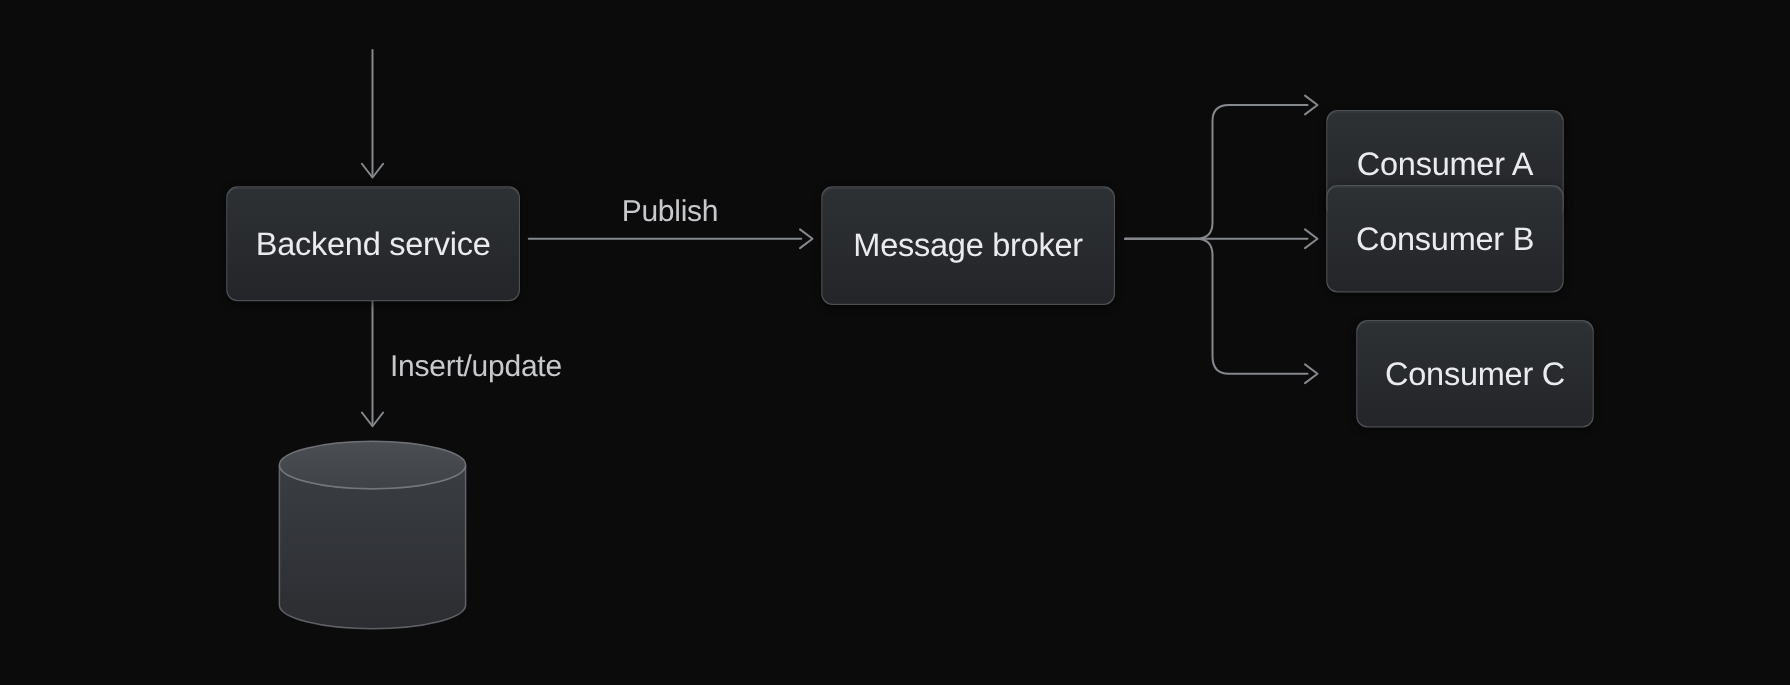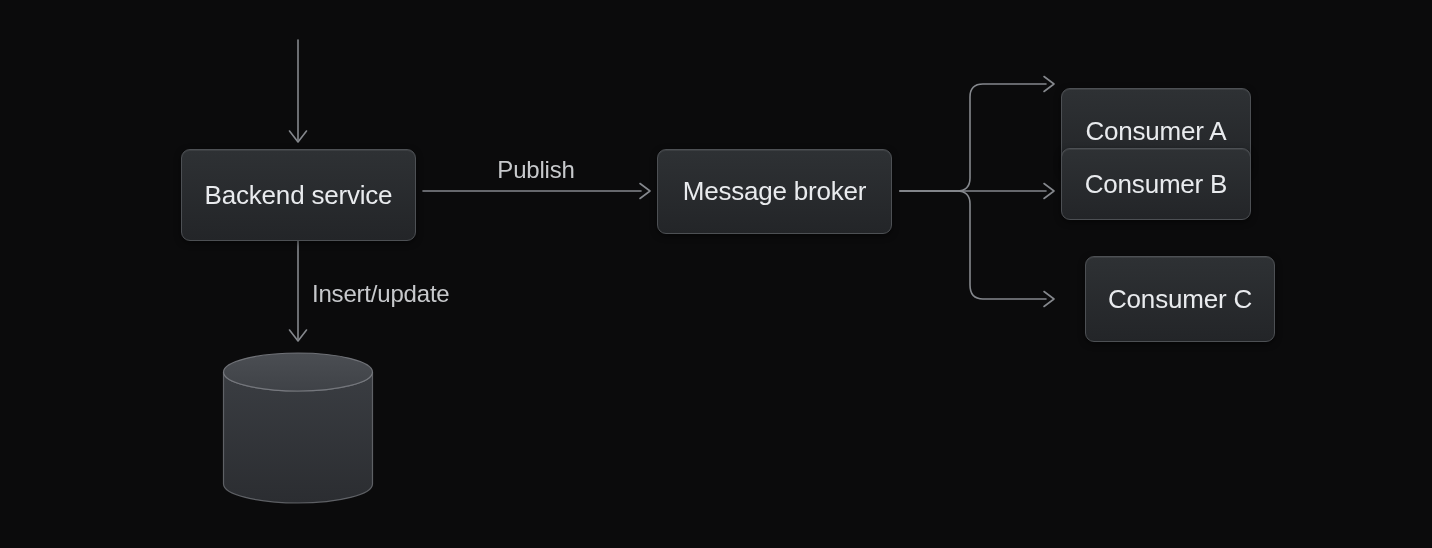--- a/index.html
+++ b/index.html
@@ -34,23 +34,23 @@
     background:linear-gradient(180deg,var(--node-fill-top),var(--node-fill-bottom));
     border:1px solid var(--node-border);
     border-radius:9px;
     box-shadow:inset 0 1px 0 rgba(255,255,255,0.07), 0 2px 6px rgba(0,0,0,0.5);
     color:var(--node-text);
     font-size:26px;
     letter-spacing:-0.2px;
     white-space:nowrap;
   }
   .node-backend{left:181px;top:149px;width:235px;height:92px;}
-  .node-broker{left:657px;top:149px;width:235px;height:85px;}
+  .node-broker{left:657px;top:149px;width:235px;height:95px;}
   .node-consumer-a{left:1061px;top:41px;width:190px;height:86px;margin-top:47px;}
-  .node-consumer-b{left:1061px;top:148px;width:190px;height:72px;}
+  .node-consumer-b{left:1061px;top:148px;width:190px;height:86px;}
   .node-consumer-c{left:1061px;top:256px;width:190px;height:86px;margin-left:24px;}
   .edge-label{
     position:absolute;
     color:var(--label-text);
     font-size:24px;
     line-height:28px;
     letter-spacing:-0.2px;
     white-space:nowrap;
   }
   .label-publish{left:436px;top:156px;width:200px;text-align:center;}

